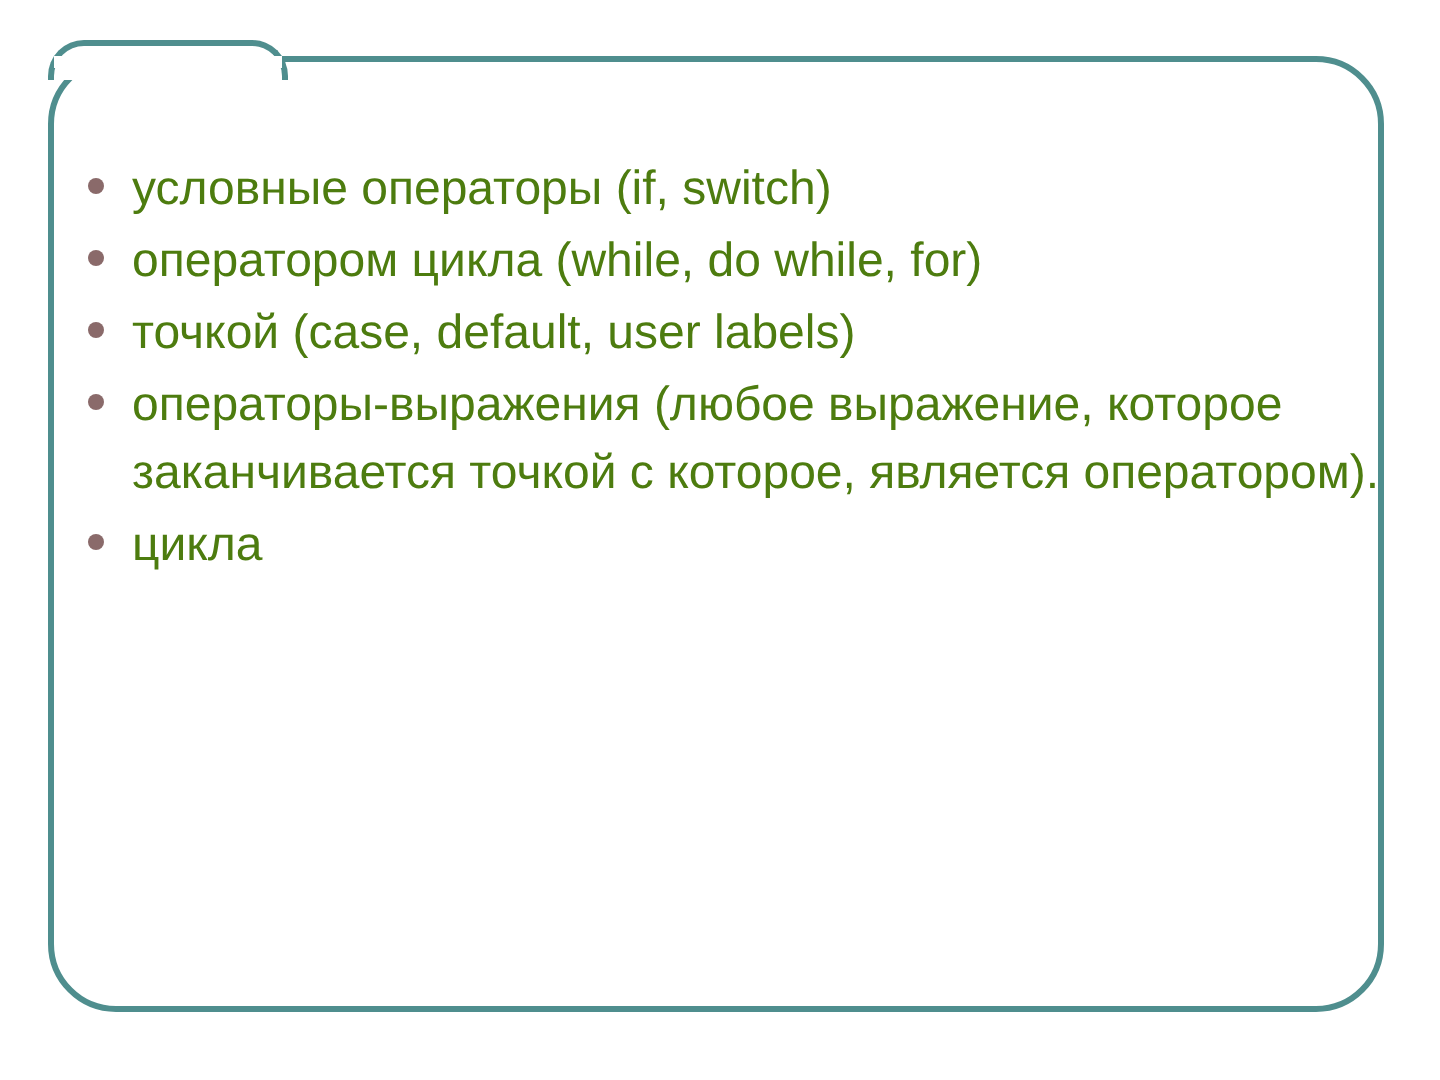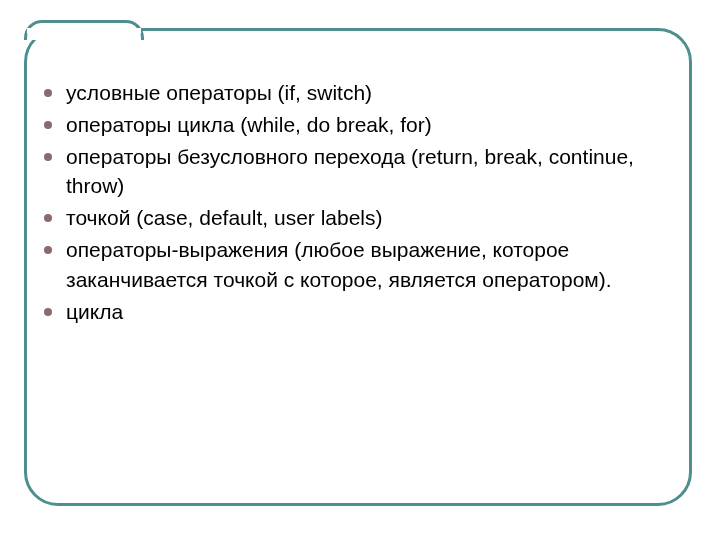--- a/index.html
+++ b/index.html
@@ -51,23 +51,23 @@
     width: 660px;
   }
   ul.bullets {
     list-style: none;
     margin: 0;
     padding: 0;
   }
   ul.bullets > li {
     position: relative;
     padding-left: 28px;
-    font-size: 21px;
+    font-size: 24px;
     line-height: 1.42;
-    color: #000000;
+    color: #4d7c0f;
     margin-bottom: 2px;
   }
   ul.bullets > li::before {
     content: "";
     position: absolute;
     left: 6px;
     top: 11px;
     width: 8px;
     height: 8px;
     background: #8a6a6a;
@@ -77,19 +77,18 @@
 </head>
 <body>
 
 <div class="frame"></div>
 <div class="tab-notch"></div>
 <div class="tab-mask"></div>
 
 <div class="content">
   <ul class="bullets">
     <li>условные операторы (if, switch)</li>
-    <li>операторы цикла (while, do break, for)</li>
-    <li>операторы безусловного перехода (return, break, continue, throw)</li>
+    <li>оператором цикла (while, do while, for)</li>
     <li>точкой (case, default, user labels)</li>
     <li>операторы-выражения (любое выражение, которое заканчивается точкой с которое, является оператором).</li>
     <li>цикла</li>
   </ul>
 </div>
 
 </body></html>

